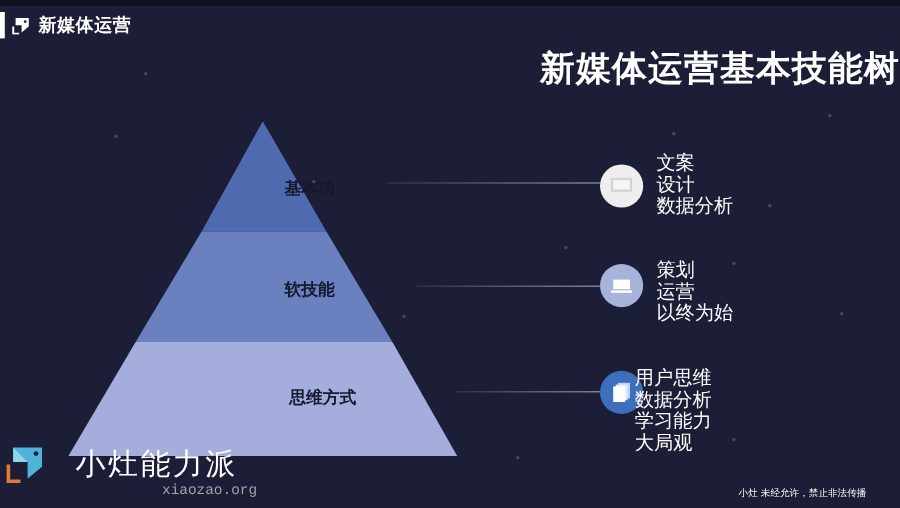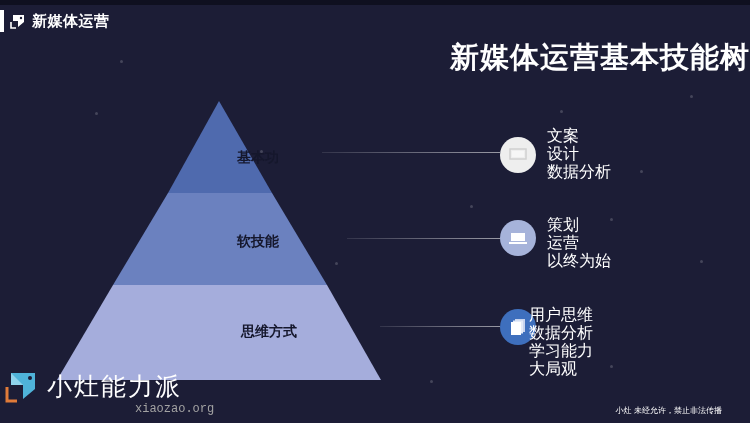--- a/index.html
+++ b/index.html
@@ -9,21 +9,21 @@
   .brand{position:absolute;left:0;top:10px;height:22px;display:flex;align-items:center;}
   .brand .bar{width:4px;height:22px;background:#fff;margin-right:6px;}
   .brand .logo{width:16px;height:16px;margin-right:6px;}
   .brand .txt{color:#fff;font-size:15px;font-weight:bold;letter-spacing:0.5px;}
   .title{position:absolute;left:0;width:750px;top:38px;text-align:right;color:#fff;font-size:29px;font-weight:bold;letter-spacing:1px;}
   svg.pyr{position:absolute;left:0;top:0;}
   .tier-label{position:absolute;font-size:14px;font-weight:bold;color:#15172c;text-align:right;width:120px;}
   .conn{position:absolute;height:1px;background:linear-gradient(90deg,rgba(255,255,255,0.1),rgba(255,255,255,0.55));}
   .circle{position:absolute;width:36px;height:36px;border-radius:50%;display:flex;align-items:center;justify-content:center;}
   .items{position:absolute;color:#fff;font-size:16px;line-height:18px;}
-  .wm{position:absolute;left:5px;top:370px;display:flex;align-items:center;}
+  .wm{position:absolute;left:5px;top:370px;display:flex;align-items:center;gap:16px;}
   .wm .txt{color:#fff;font-family:"DejaVu Sans","Liberation Sans",sans-serif;font-size:25px;letter-spacing:2px;margin-left:8px;}
   .wm-url{position:absolute;left:135px;top:402px;color:#a3a3a3;font-family:Liberation Mono, monospace;font-size:12px;}
   .notice{position:absolute;right:28px;top:405px;color:#fff;font-size:8px;}
 </style>
 </head>
 <body>
 
 <div class="topbar"></div>
 
 <div class="stars">

